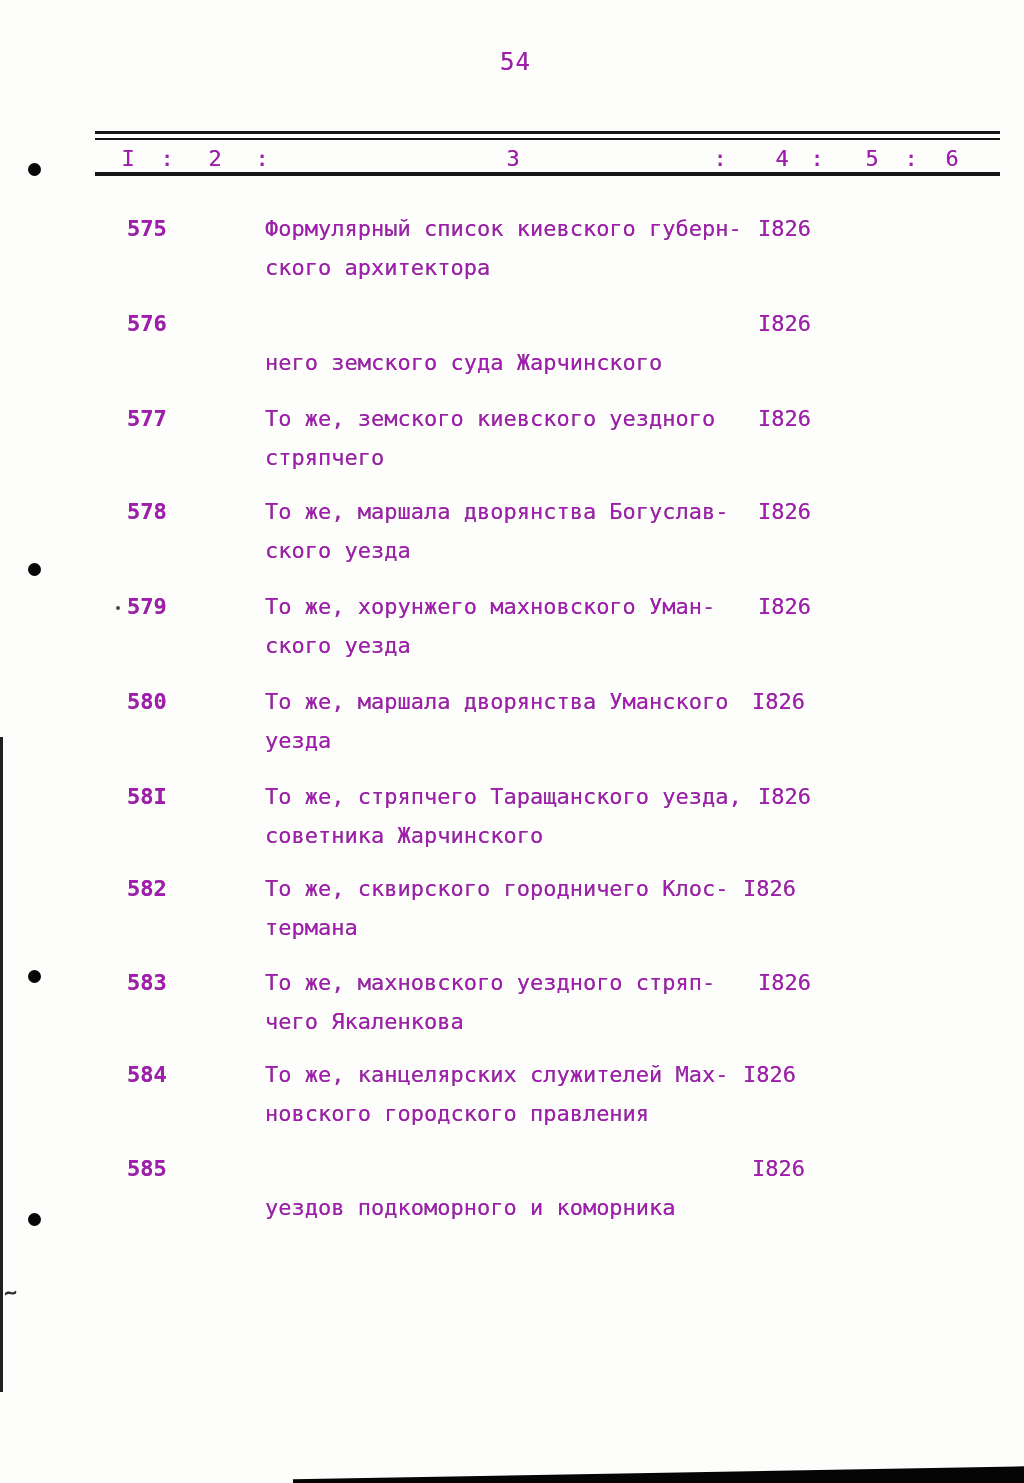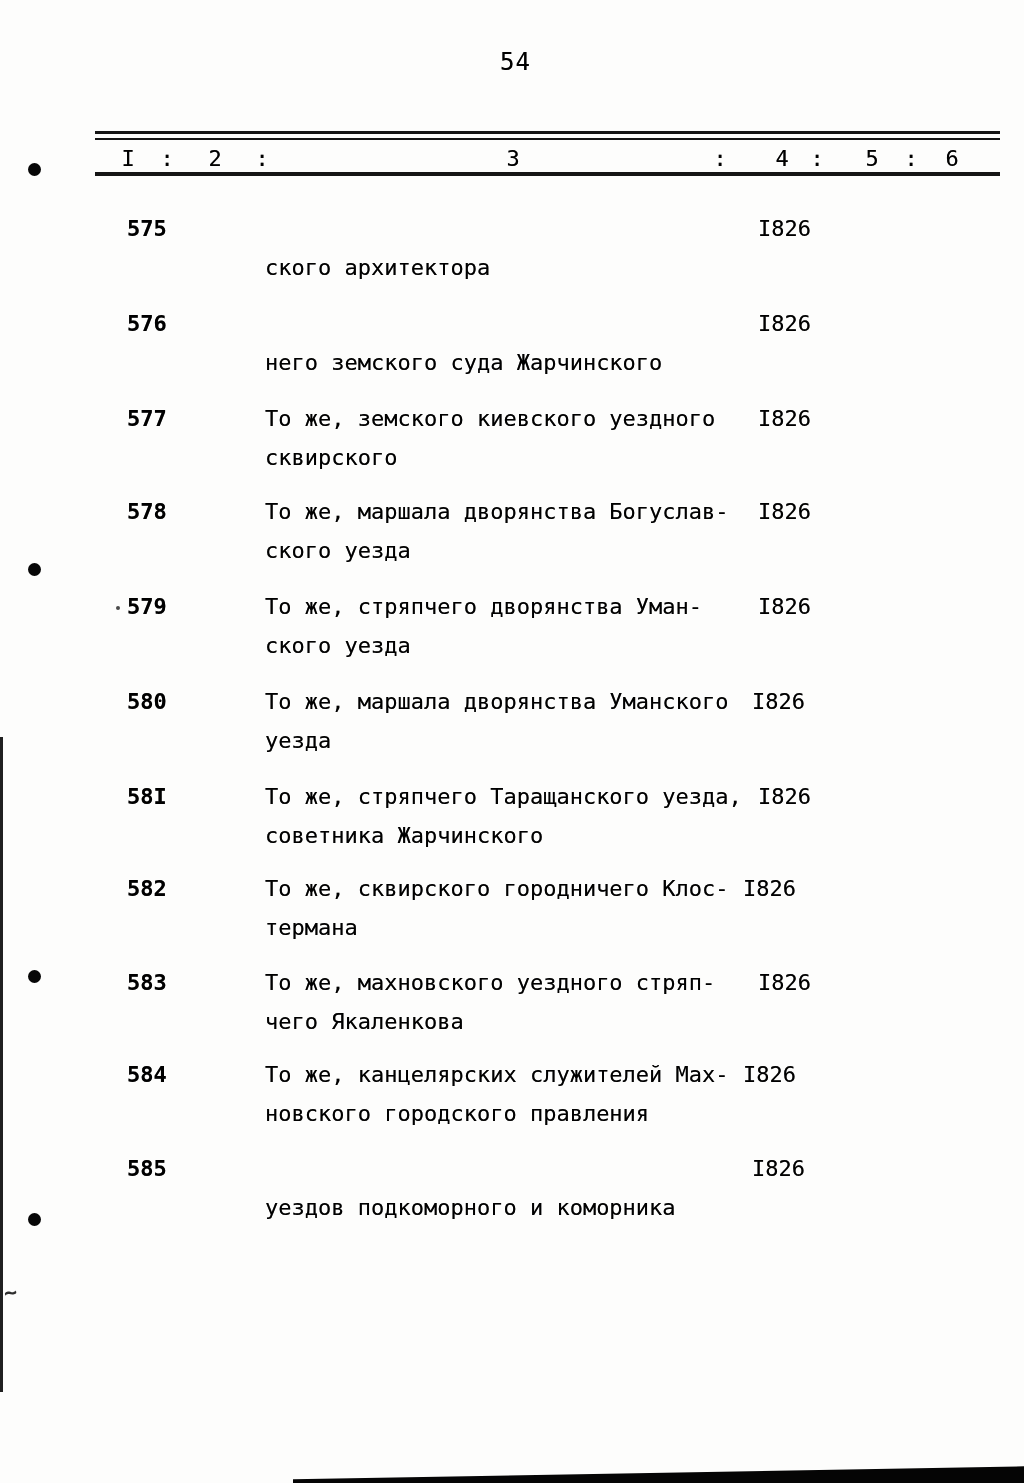--- a/index.html
+++ b/index.html
@@ -11,21 +11,21 @@
     position: relative;
     width: 1024px;
     height: 1483px;
     margin: 0 auto;
     background: #fdfdfc;
     overflow: hidden;
     font-family: "DejaVu Sans Mono", "Liberation Mono", monospace;
     color: #1d1d1d;
   }
   .ink {
-    color: #000000;
+    color: #a21caf;
     text-shadow: 0 0 0.5px rgba(20,20,20,.55);
   }
   .page-number {
     position: absolute;
     top: 48px;
     left: 500px;
     font-size: 24px;
     letter-spacing: 1px;
   }
   
@@ -139,57 +139,57 @@
     <span class="hcell ink" style="left:782px">4</span>
     <span class="hcell ink" style="left:817px">:</span>
     <span class="hcell ink" style="left:872px">5</span>
     <span class="hcell ink" style="left:911px">:</span>
     <span class="hcell ink" style="left:952px">6</span>
   </div>
 
   <div class="entry" style="top:209px">
     <span class="no ink">575</span>
     <span class="desc ink">
-      <br>
+      <span>Формулярный список киевского губерн-</span><br>
       <span>ского архитектора</span>
     </span>
     <span class="year ink">I826</span>
   </div>
 
   <div class="entry" style="top:304px">
     <span class="no ink">576</span>
     <span class="desc ink">
       <br>
       <span>него земского суда Жарчинского</span>
     </span>
     <span class="year ink">I826</span>
   </div>
 
   <div class="entry" style="top:399px">
     <span class="no ink">577</span>
     <span class="desc ink">
       <span>То же, земского киевского уездного</span><br>
-      <span>сквирского</span>
+      <span>стряпчего</span>
     </span>
     <span class="year ink">I826</span>
   </div>
 
   <div class="entry" style="top:492px">
     <span class="no ink">578</span>
     <span class="desc ink">
       <span>То же, маршала дворянства Богуслав-</span><br>
       <span>ского уезда</span>
     </span>
     <span class="year ink">I826</span>
   </div>
 
   <div class="entry" style="top:587px">
     <span class="no ink">579</span>
     <span class="desc ink">
-      <span>То же, стряпчего дворянства Уман-</span><br>
+      <span>То же, хорунжего махновского Уман-</span><br>
       <span>ского уезда</span>
     </span>
     <span class="year ink">I826</span>
   </div>
 
   <div class="entry year-mid" style="top:682px">
     <span class="no ink">580</span>
     <span class="desc ink">
       <span>То же, маршала дворянства Уманского</span><br>
       <span>уезда</span>

